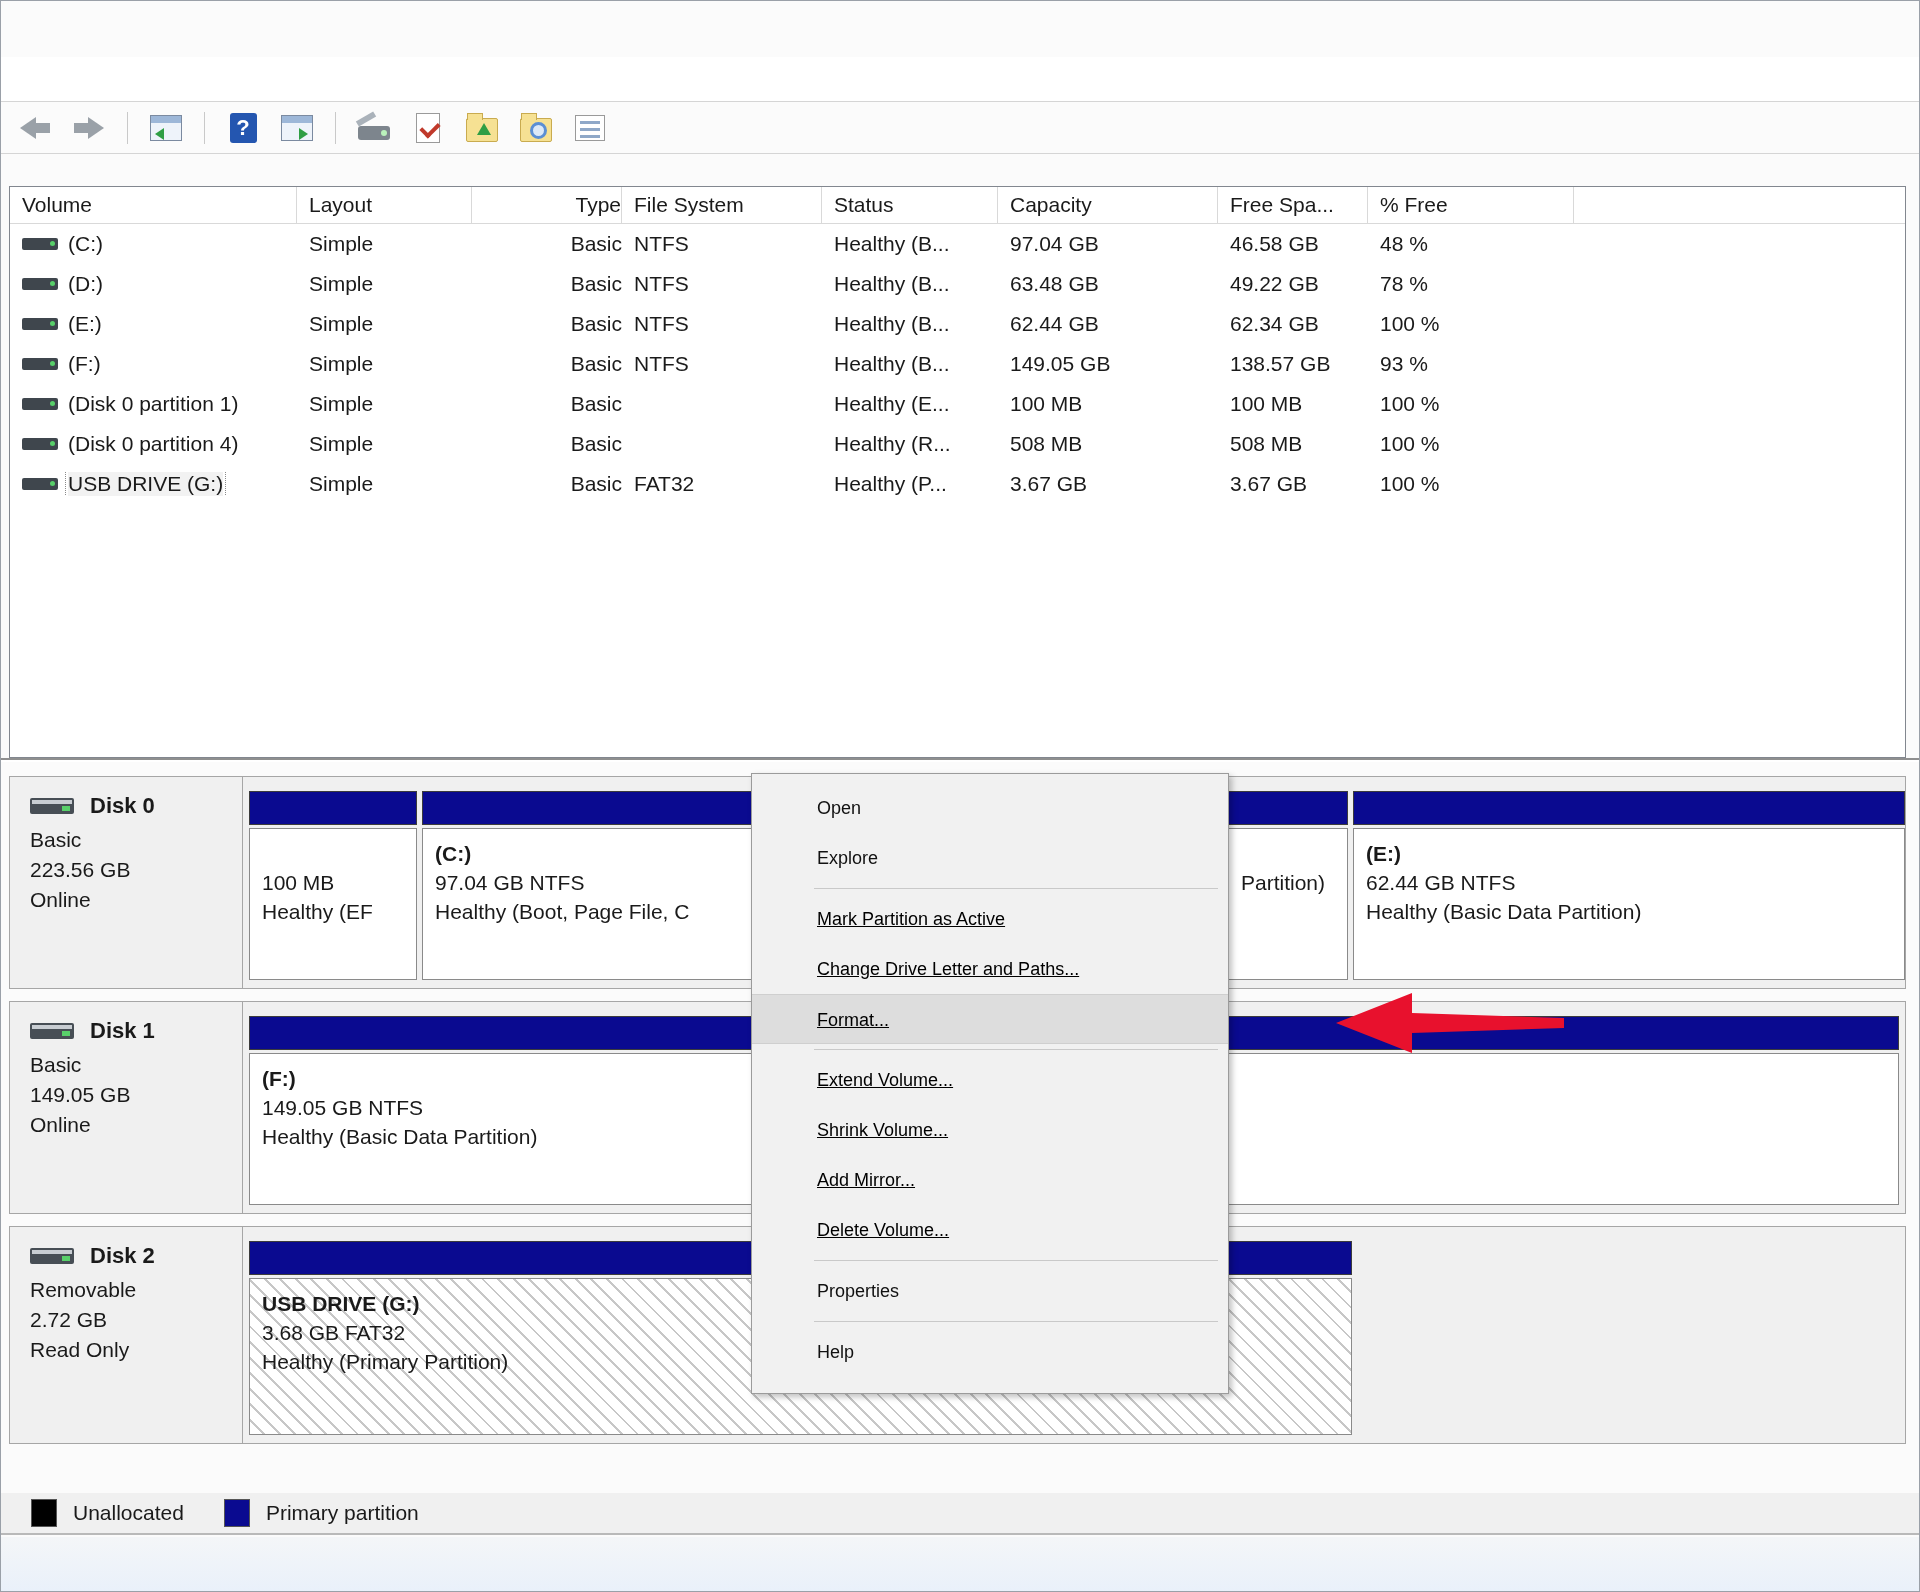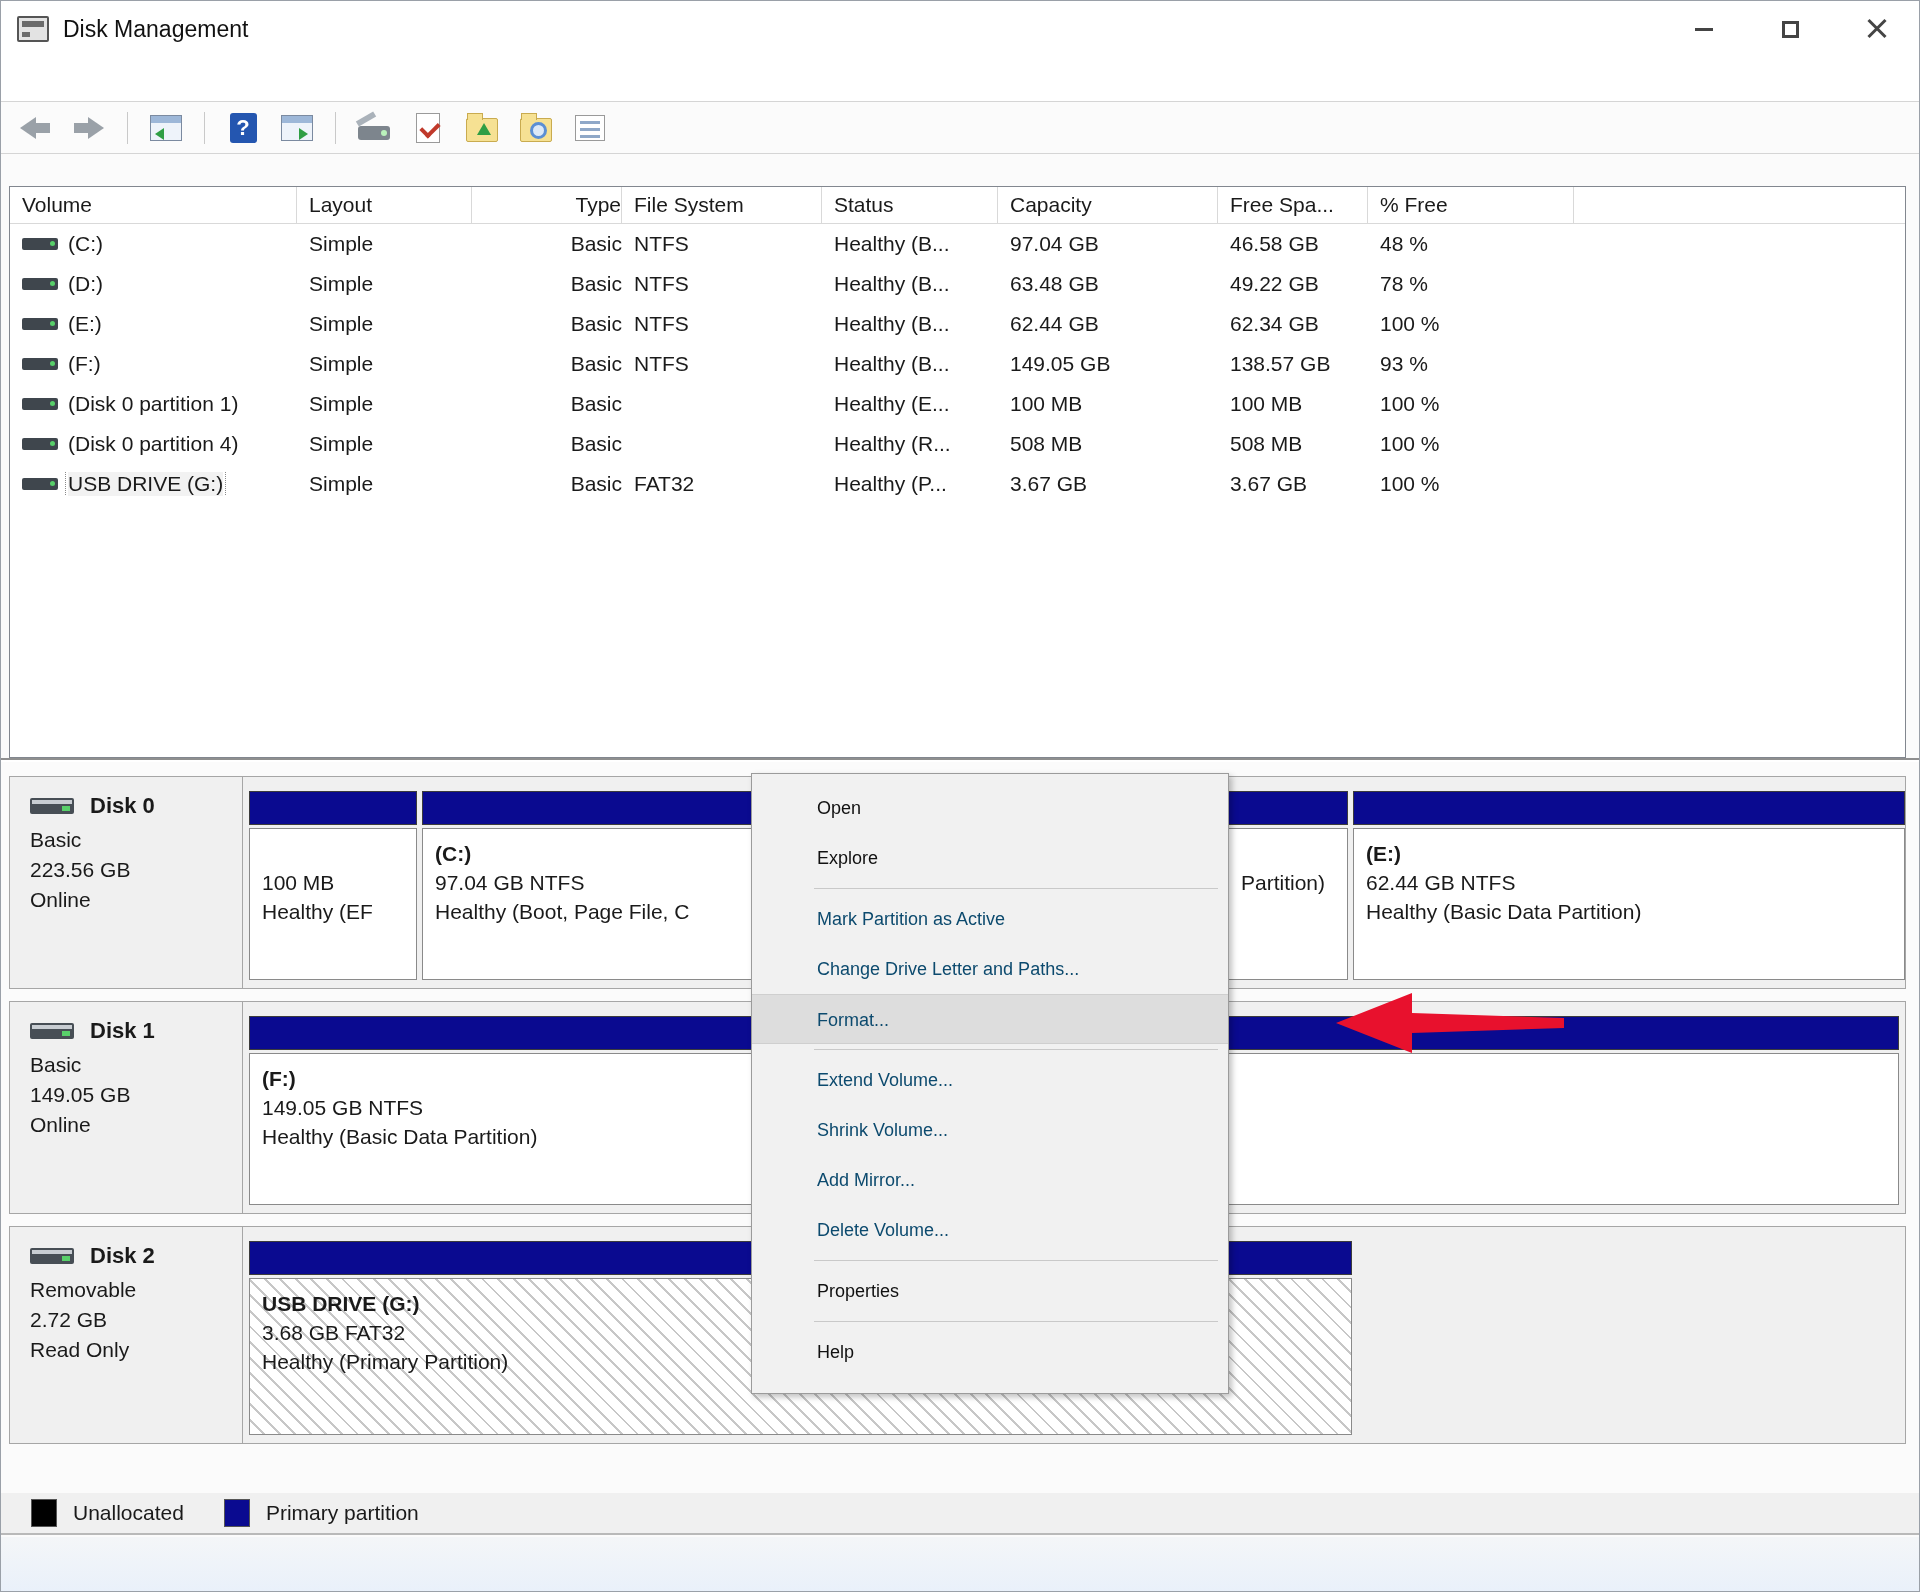--- a/index.html
+++ b/index.html
@@ -80,53 +80,38 @@
   .band { height:34px; background:#0a0a90; border:1px solid #3c3c3c; }
   .pbody { position:absolute; top:37px; left:0; right:0; bottom:0; background:#fff; border:1px solid #8a8a8a; padding:10px 0 0 12px; font-size:21px; line-height:29px; overflow:hidden; white-space:nowrap; }
   .pbody .l1 { font-weight:bold; min-height:29px; }
   .pbody.hatch { background:repeating-linear-gradient(45deg,#fff 0 9px,#c7c7c7 9px 11px); }
   .pbody.tail-right { text-align:right; padding-right:22px; }
 
   
   .ctx-menu { position:absolute; left:750px; top:772px; width:478px; height:621px; background:#f1f1f1; border:1px solid #9b9b9b; box-shadow:3px 3px 6px rgba(0,0,0,0.25); z-index:50; padding-top:9px; }
   .ctx-item { height:50px; line-height:50px; padding-left:65px; font-size:18px; white-space:nowrap; }
   .ctx-item.enabled { color:#111; }
-  .ctx-item.disabled { color:#0c4a6e; }
+  .ctx-item.disabled { color:#000000;text-decoration:underline; }
   .ctx-item.highlighted { background:#ddd; border-top:1px solid #cfcfcf; border-bottom:1px solid #cfcfcf; }
   .ctx-sep { border-top:1px solid #c9c9c9; margin:5px 10px 5px 62px; }
 
   
   .red-arrow { position:absolute; left:1333px; top:990px; z-index:60; }
 
   
   .legend { position:absolute; left:0; top:1492px; width:100%; height:42px; background:#f0f0f0; display:flex; align-items:center; gap:16px; padding-left:30px; border-bottom:2px solid #b9b9b9; }
   .lg-swatch { width:26px; height:28px; border:1px solid #555; flex:none; }
   .lg-label { font-size:21px; font-weight:400; margin-right:24px; }
   .statusbar { position:absolute; left:0; top:1536px; width:100%; height:56px; background:linear-gradient(#f4f6f8,#e9f0fa); }
 </style>
 </head>
 <body>
 
 <div id="root">
 
-  <div class="titlebar">
-    <span class="app-icon"></span>
-    <span class="title-text">Disk Management</span>
-    <div class="win-controls">
-      <div class="win-btn">
-          <span class="glyph-min"></span>
-        </div>
-      <div class="win-btn">
-          <span class="glyph-max"></span>
-        </div>
-      <div class="win-btn">
-          <span class="glyph-close"></span>
-        </div>
-    </div>
-  </div>
 
   <div class="menubar">
       <span class="mitem"></span>
       <span class="mitem"></span>
       <span class="mitem"></span>
       <span class="mitem"></span>
     </div>
   <div class="menubar-sep"></div>
 
   <div class="toolbar">

